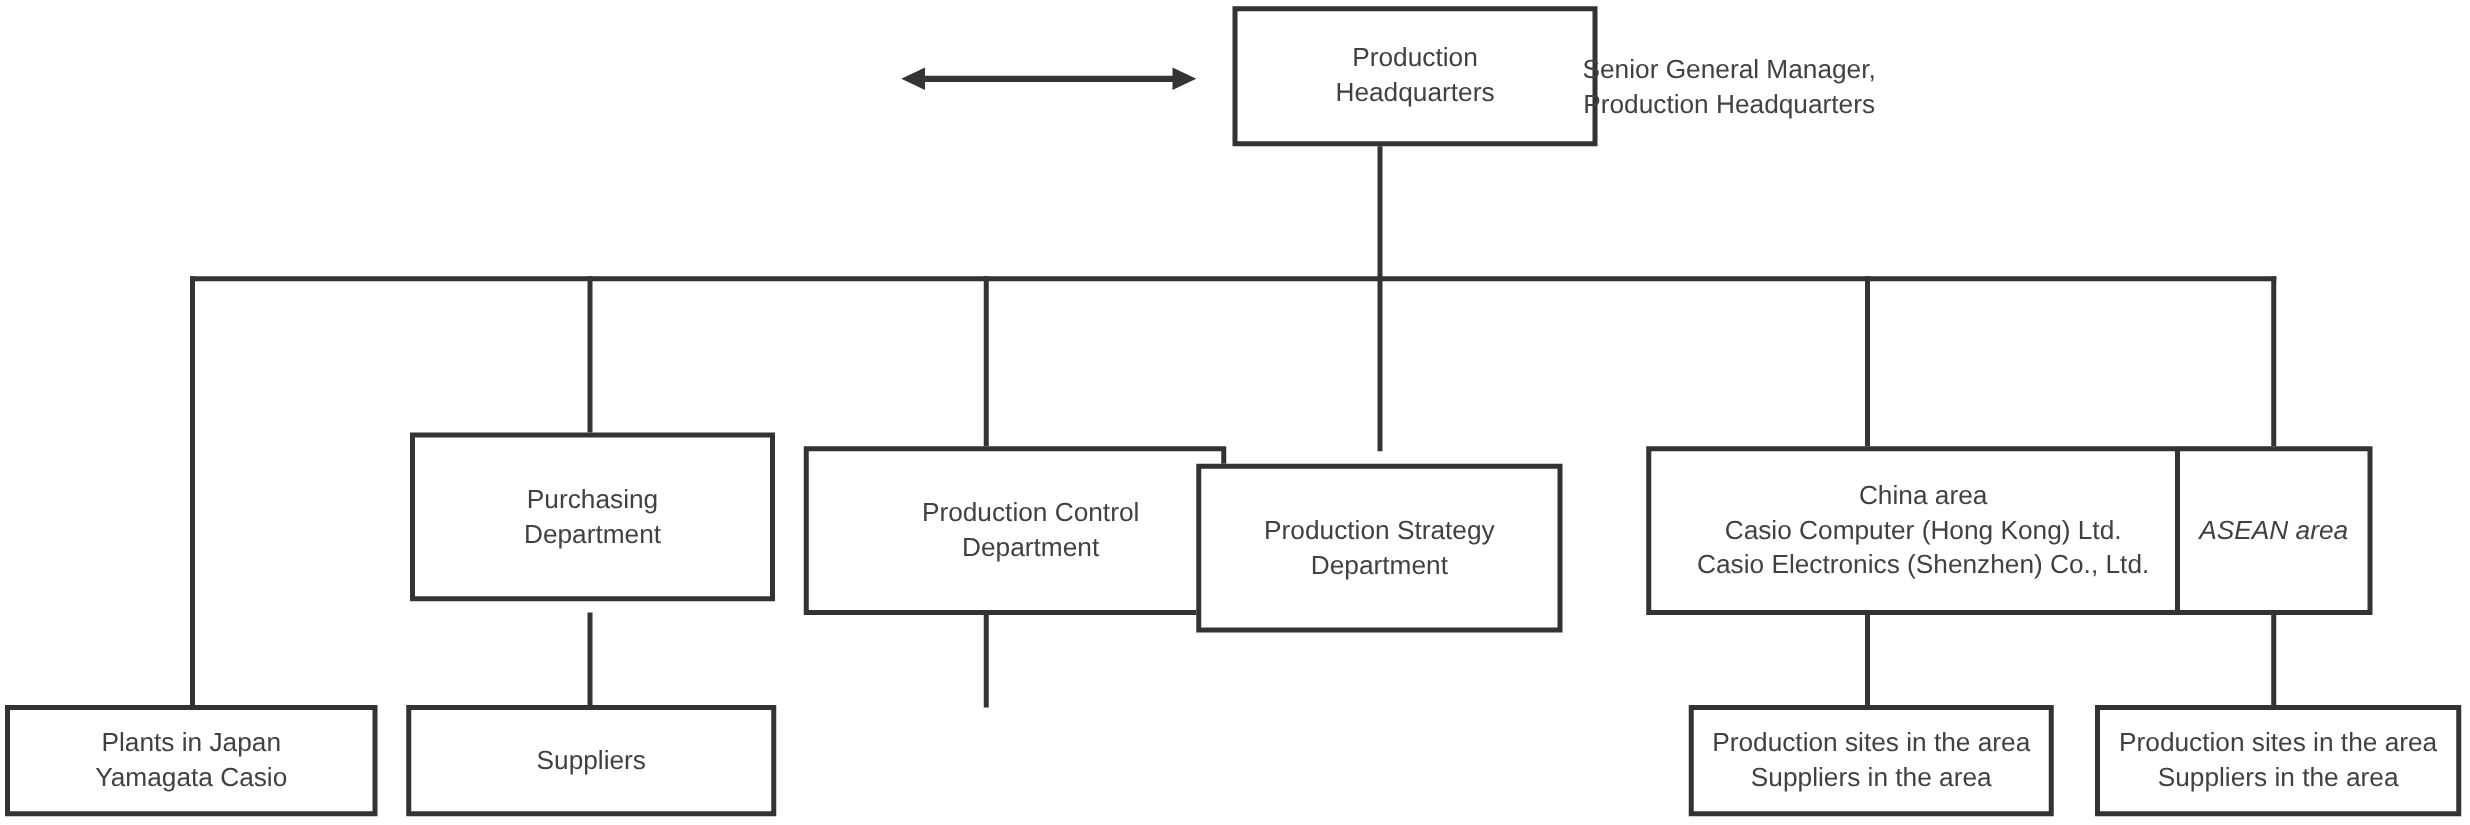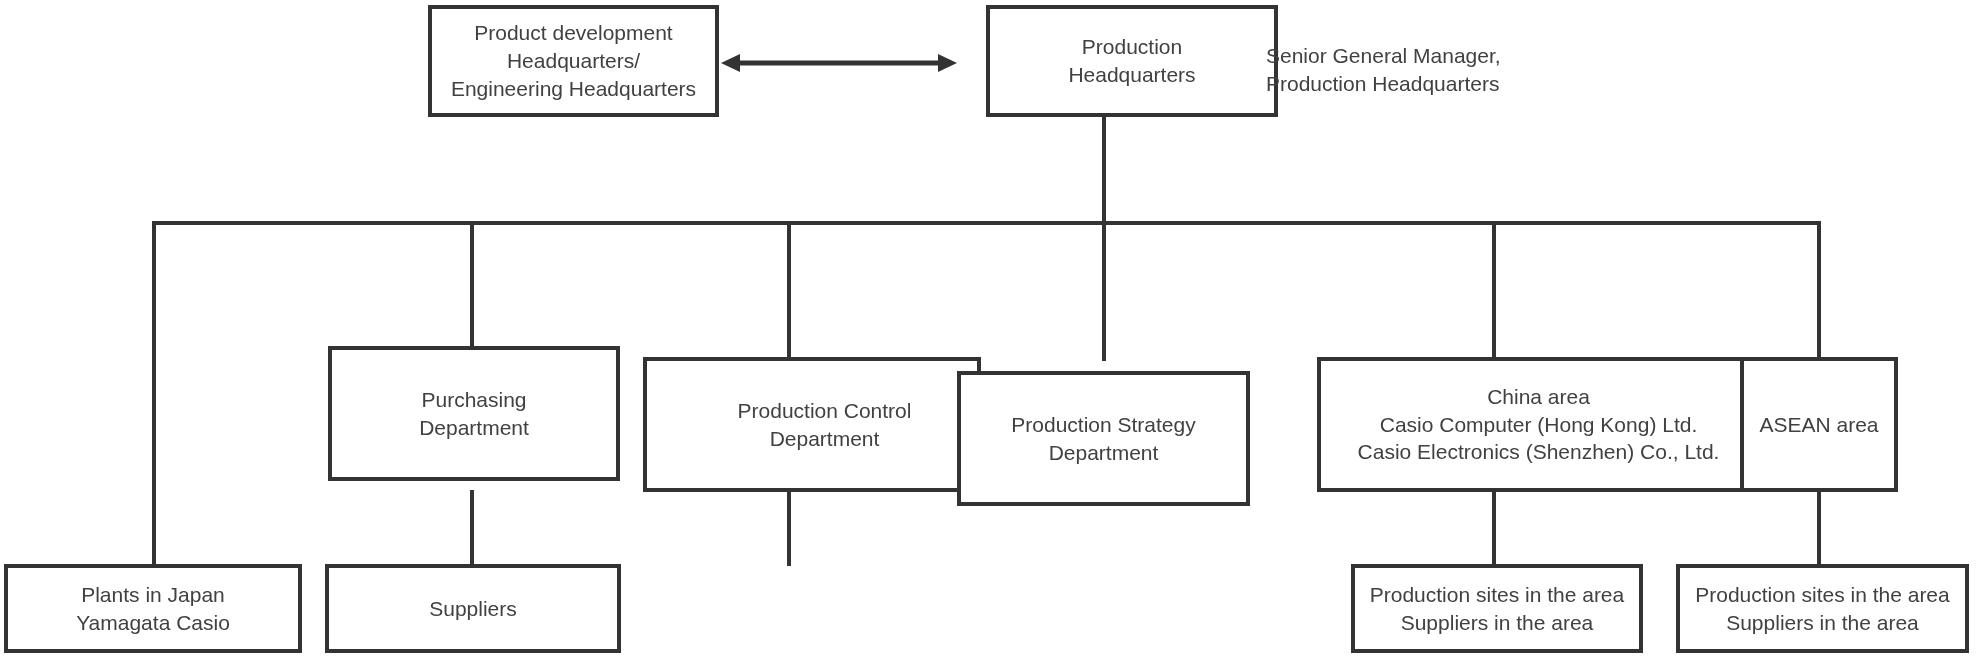--- a/index.html
+++ b/index.html
@@ -24,21 +24,21 @@
     display:flex;align-items:center;justify-content:center;
     text-align:center;
     font-size:21px;line-height:1.32;
     white-space:pre-line;
   }
   .hline,.vline{position:absolute;background:var(--line-color);}
   .side-label{
     position:absolute;
     font-size:21px;line-height:1.32;
     white-space:pre-line;
-    text-align:left;
+    text-align:center;
   }
   .arrow-svg{position:absolute;}
 </style>
 </head>
 <body>
 
 <div class="canvas">
 
   <div class="vline" style="left:1102px;top:115px;width:4px;height:108px;"></div>
   <div class="hline" style="left:152px;top:221px;width:1669px;height:4px;"></div>
@@ -54,38 +54,35 @@
   <div class="vline" style="left:787px;top:490px;width:4px;height:76px;"></div>
   <div class="vline" style="left:1492px;top:490px;width:4px;height:76px;"></div>
   <div class="vline" style="left:1817px;top:490px;width:4px;height:76px;"></div>
 
   <svg class="arrow-svg" style="left:721px;top:51px;" width="236" height="24" viewBox="0 0 236 24">
     <line x1="15" y1="12" x2="221" y2="12" stroke="#333333" stroke-width="5"></line>
     <polygon points="0,12 19,3 19,21" fill="#333333"></polygon>
     <polygon points="236,12 217,3 217,21" fill="#333333"></polygon>
   </svg>
 
-  <div class="box" style="left:428px;top:5px;width:291px;height:112px;">Product development
-Headquarters/
-Engineering Headquarters</div>
   <div class="box" style="left:986px;top:5px;width:292px;height:112px;">Production
 Headquarters</div>
   <div class="side-label" style="left:1266px;top:42px;">Senior General Manager,
 Production Headquarters</div>
 
   <div class="box" style="left:328px;top:346px;width:292px;height:135px;">Purchasing
 Department</div>
   <div class="box" style="left:643px;top:357px;width:338px;height:135px;padding-left:25px;">Production Control
 Department</div>
   <div class="box" style="left:957px;top:357px;width:293px;height:135px;margin-top:14px;">Production Strategy
 Department</div>
   <div class="box" style="left:1275px;top:357px;width:443px;height:135px;margin-left:42px;">China area
 Casio Computer (Hong Kong) Ltd.
 Casio Electronics (Shenzhen) Co., Ltd.</div>
-  <div class="box" style="left:1740px;top:357px;width:158px;height:135px;">ASEAN area</div>
+  <div class="box" style="left:1740px;top:357px;width:158px;height:135px;font-style:italic;">ASEAN area</div>
 
   <div class="box" style="left:4px;top:564px;width:298px;height:89px;">Plants in Japan
 Yamagata Casio</div>
   <div class="box" style="left:325px;top:564px;width:296px;height:89px;">Suppliers</div>
   <div class="box" style="left:1351px;top:564px;width:292px;height:89px;">Production sites in the area
 Suppliers in the area</div>
   <div class="box" style="left:1676px;top:564px;width:293px;height:89px;">Production sites in the area
 Suppliers in the area</div>
 
 </div>

